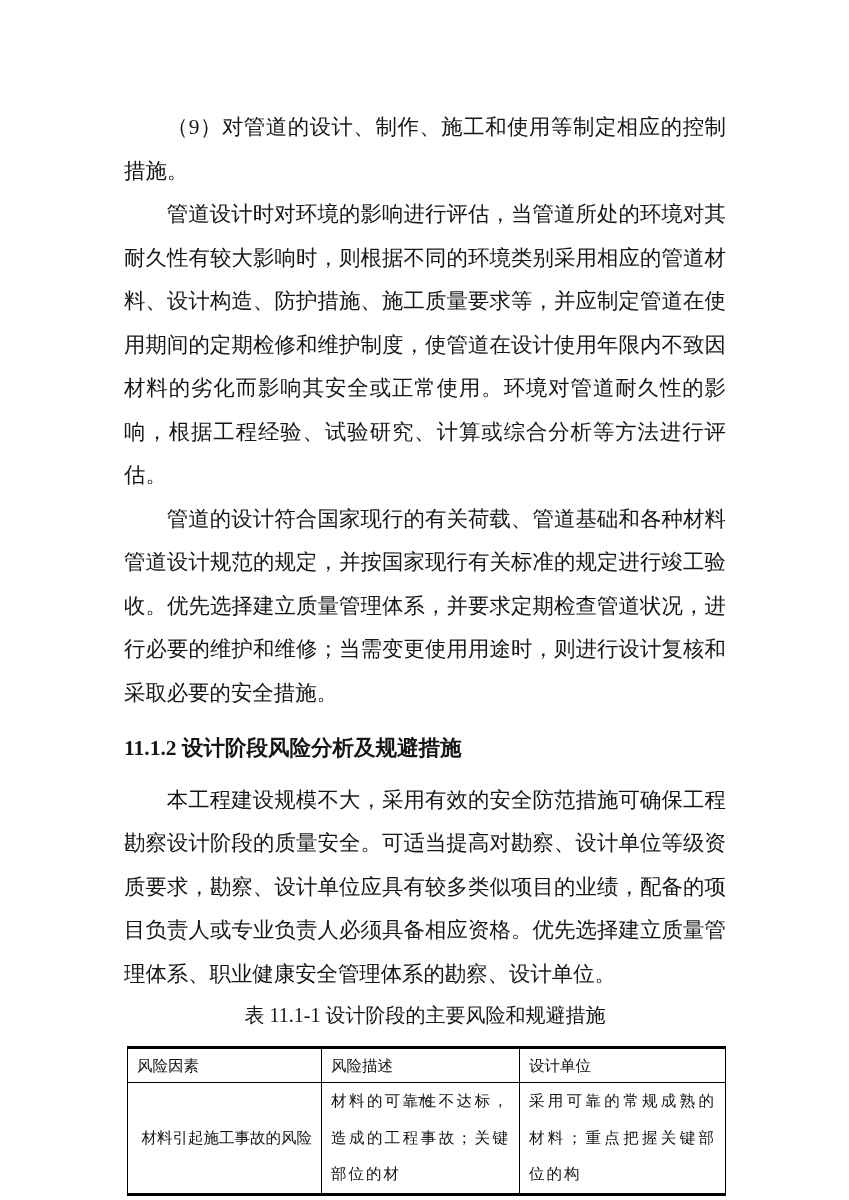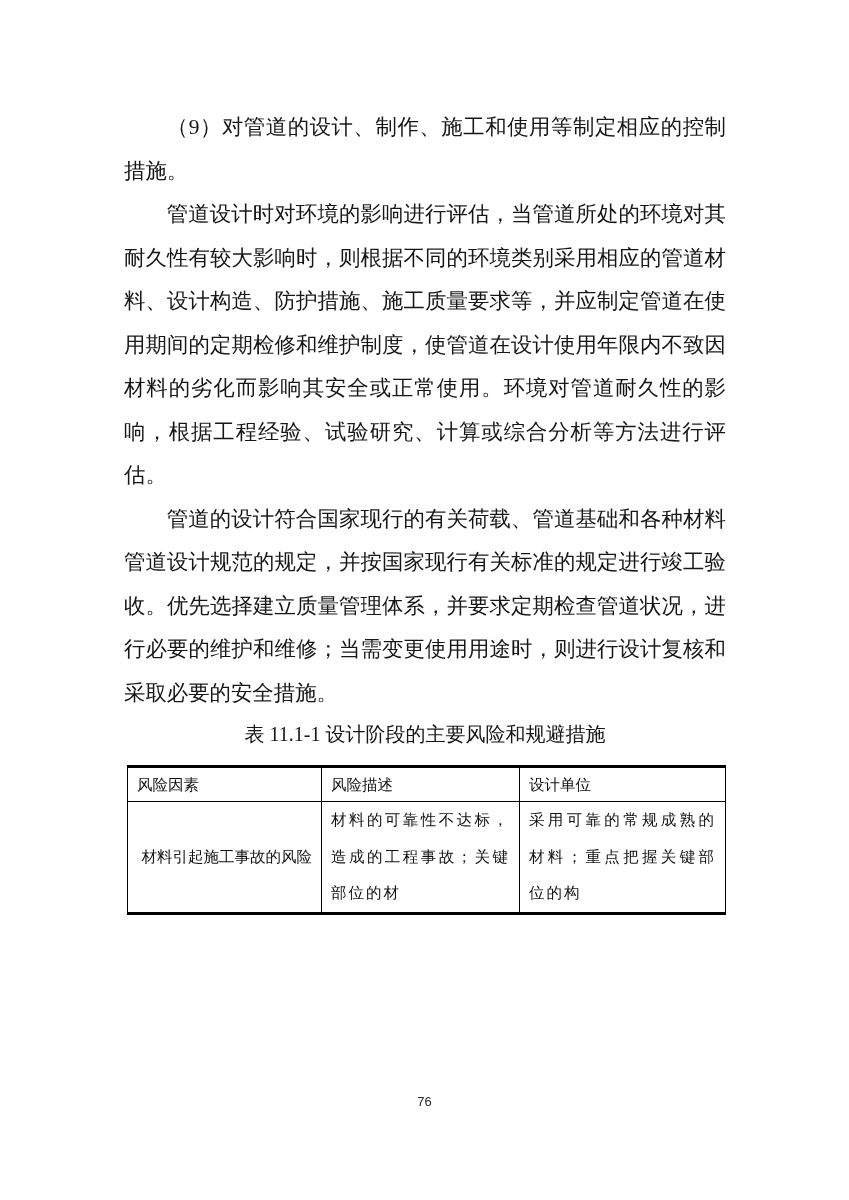--- a/index.html
+++ b/index.html
@@ -120,21 +120,23 @@
 
 
   <div class="doc-content">
 
     <p class="para">（9）对管道的设计、制作、施工和使用等制定相应的控制措施。</p>
 
     <p class="para">管道设计时对环境的影响进行评估，当管道所处的环境对其耐久性有较大影响时，则根据不同的环境类别采用相应的管道材料、设计构造、防护措施、施工质量要求等，并应制定管道在使用期间的定期检修和维护制度，使管道在设计使用年限内不致因材料的劣化而影响其安全或正常使用。环境对管道耐久性的影响，根据工程经验、试验研究、计算或综合分析等方法进行评估。</p>
 
     <p class="para">管道的设计符合国家现行的有关荷载、管道基础和各种材料管道设计规范的规定，并按国家现行有关标准的规定进行竣工验收。优先选择建立质量管理体系，并要求定期检查管道状况，进行必要的维护和维修；当需变更使用用途时，则进行设计复核和采取必要的安全措施。</p>
 
+    <p class="para heading">11.1.2 设计阶段风险分析及规避措施</p>
 
+    <p class="para">本工程建设规模不大，采用有效的安全防范措施可确保工程勘察设计阶段的质量安全。可适当提高对勘察、设计单位等级资质要求，勘察、设计单位应具有较多类似项目的业绩，配备的项目负责人或专业负责人必须具备相应资格。优先选择建立质量管理体系、职业健康安全管理体系的勘察、设计单位。</p>
 
     <p class="table-caption">表 11.1-1 设计阶段的主要风险和规避措施</p>
 
     <table class="risk-table">
       <colgroup>
         <col class="c1">
           <col class="c2">
           <col class="c3">
       </colgroup>
       <thead>

